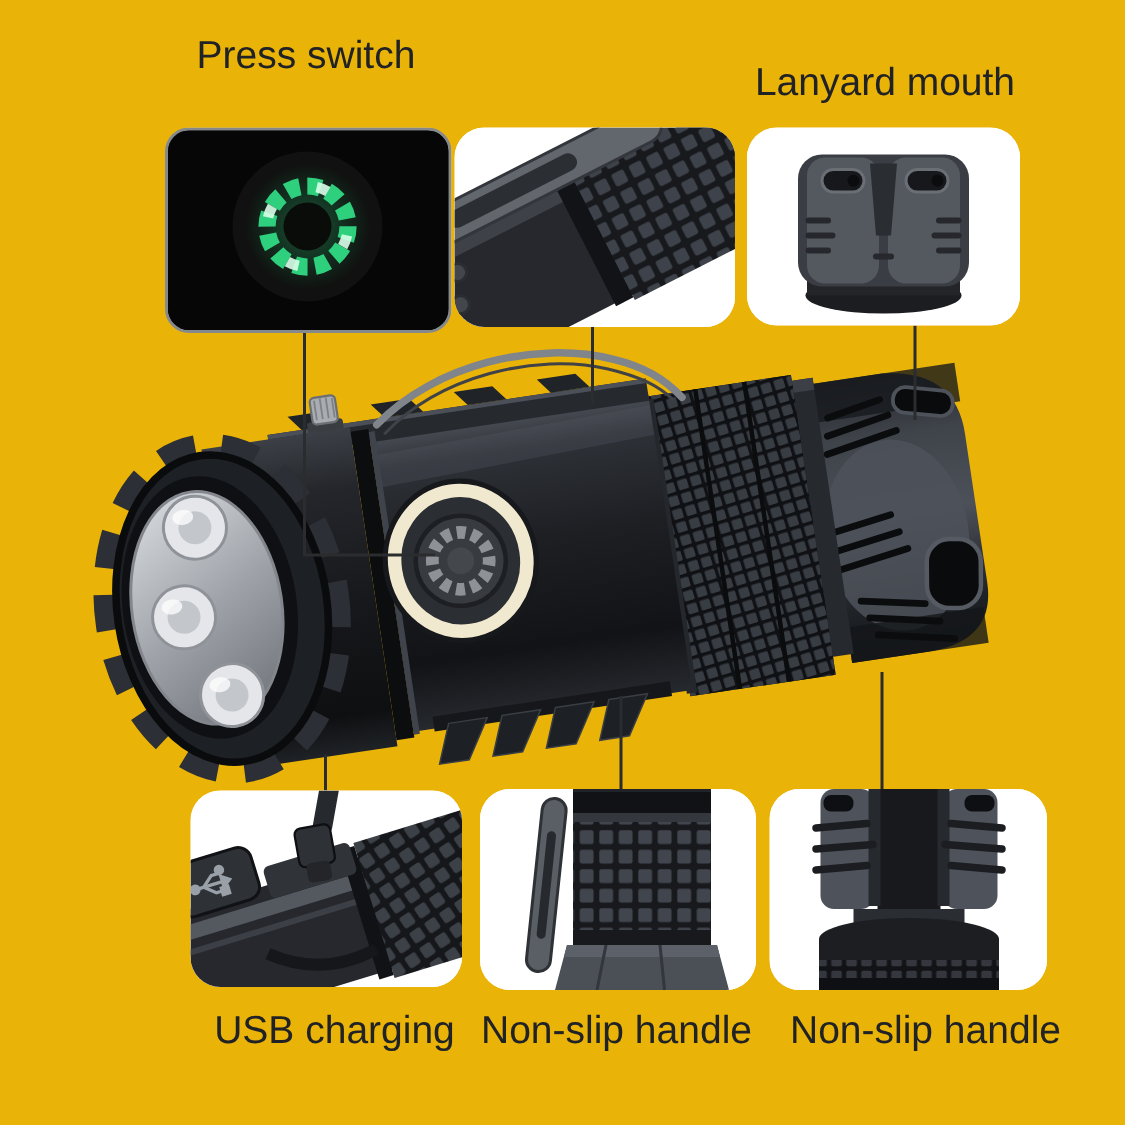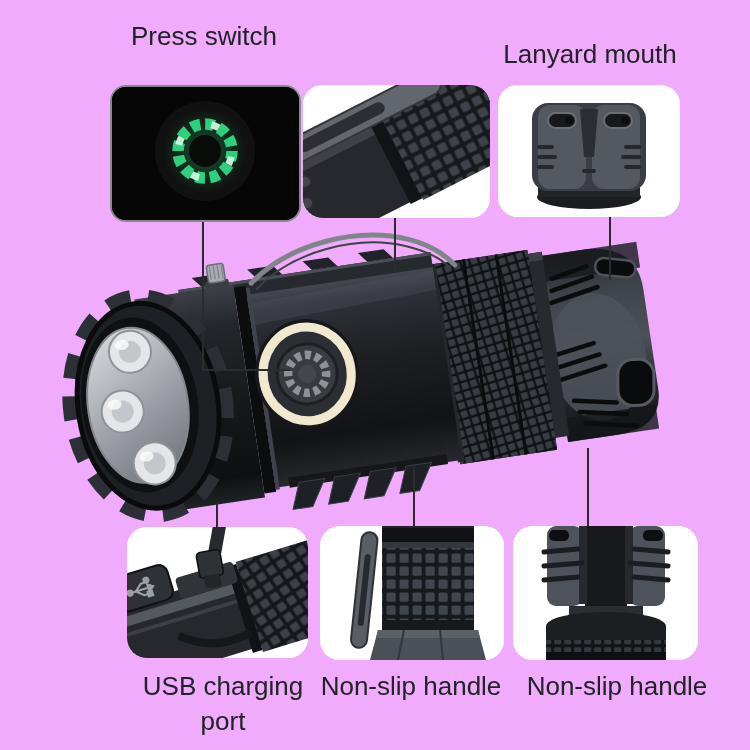--- a/index.html
+++ b/index.html
@@ -1,18 +1,18 @@
 <!DOCTYPE html>
 <html><head>
 <meta charset="utf-8">
 <style>
   html,body{margin:0;padding:0;}
   #stage{
     position:relative;width:750px;height:750px;overflow:hidden;
-    background:#f0abfc;
+    background:#eab308;
     font-family:"Liberation Sans", sans-serif;
   }
   .label{
     position:absolute;color:#202225;font-size:26px;line-height:28px;
     white-space:nowrap;
   }
   .label.center{text-align:center;width:260px;}
   .line{position:absolute;background:#2a2c2e;}
   .callout{
     position:absolute;overflow:hidden;
@@ -158,21 +158,20 @@
   <div class="line" style="left:202px;top:369px;width:88px;height:2px;"></div>
   <div class="line" style="left:394px;top:218px;width:2px;height:52px;"></div>
   <div class="line" style="left:609px;top:217px;width:2px;height:63px;"></div>
   <div class="line" style="left:216px;top:503px;width:2px;height:24px;"></div>
   <div class="line" style="left:413px;top:464px;width:2px;height:62px;"></div>
   <div class="line" style="left:587px;top:448px;width:2px;height:78px;"></div>
 
   <div class="label" style="left:131px;top:22px;">Press switch</div>
   <div class="label center" style="left:460px;top:40px;">Lanyard mouth</div>
   <div class="label center" style="left:93px;top:672px;">USB charging</div>
-  <div class="label center" style="left:93px;top:707px;">port</div>
   <div class="label center" style="left:281px;top:672px;">Non-slip handle</div>
   <div class="label center" style="left:487px;top:672px;">Non-slip handle</div>
 
   <div class="callout dark-box" style="left:110px;top:85px;width:187px;height:133px;">
     <svg viewBox="0 0 187 133">
       <defs>
         <radialGradient id="glowG" cx=".5" cy=".5" r=".5">
           <stop offset="0" stop-color="#1e8f54" stop-opacity=".55"></stop>
           <stop offset="1" stop-color="#1e8f54" stop-opacity="0"></stop>
         </radialGradient>

